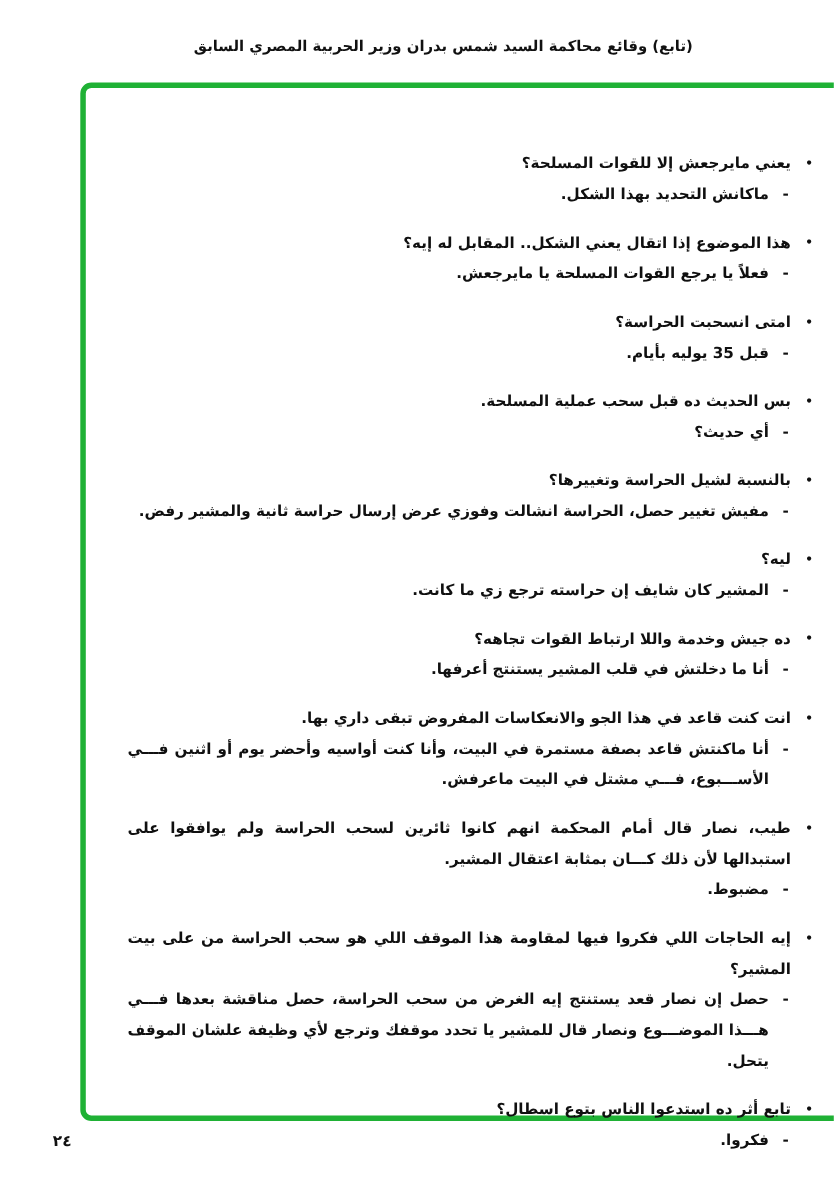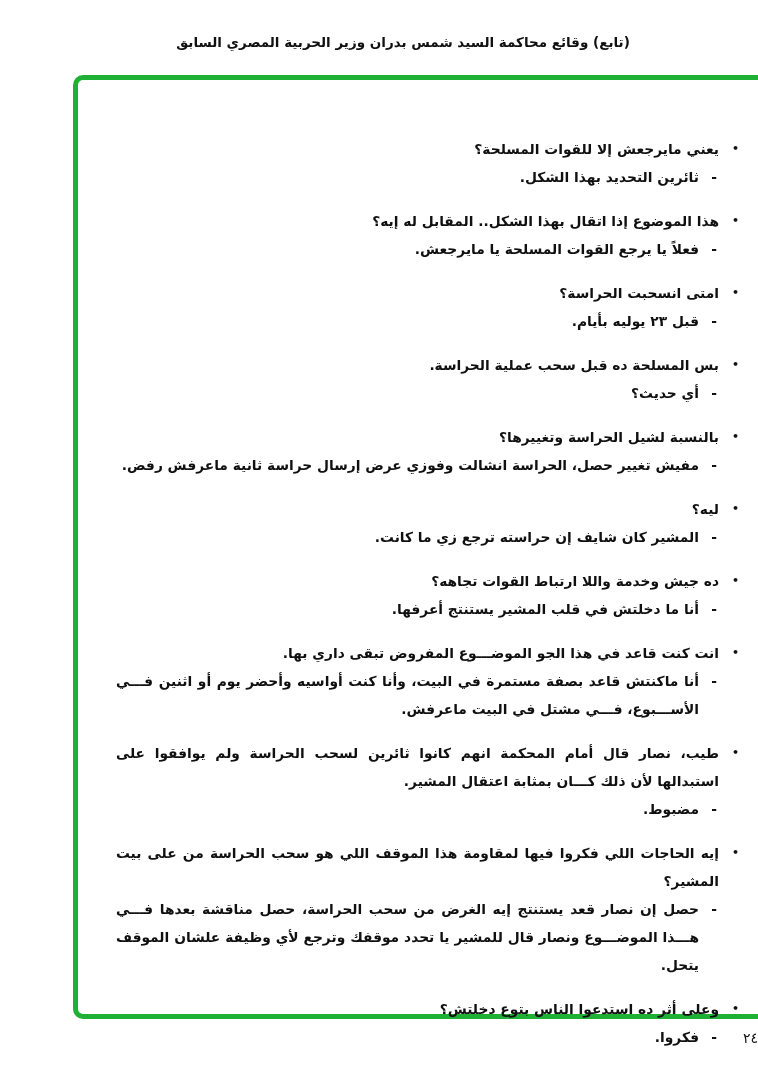--- a/index.html
+++ b/index.html
@@ -65,22 +65,22 @@
   .text {
     flex: 1;
     text-align: justify;
     text-justify: inter-word;
   }
   .page-number {
     position: absolute;
     top: 1030px;
     left: 0;
     width: 100%;
-    text-align: right;
-    font-weight: normal;
+    text-align: left;
+    font-weight: bold;
     font-size: 14px;
     color: #111111;
     direction: rtl;
   }
 </style>
 </head>
 <body>
 
 <div class="page">
 
@@ -88,65 +88,65 @@
 
   <div class="frame" style="border-color: rgb(31, 177, 53);">
     <div class="content">
   <div class="pair">
     <div class="row q-row">
       <span class="marker q-marker">•</span>
       <span class="text q-text">يعني مايرجعش إلا للقوات المسلحة؟</span>
     </div>
     <div class="row a-row">
       <span class="marker a-marker">-</span>
-      <span class="text a-text">ثائرين التحديد بهذا الشكل.</span>
-    </div>
-  </div>
-
-  <div class="pair">
-    <div class="row q-row">
-      <span class="marker q-marker">•</span>
-      <span class="text q-text">هذا الموضوع إذا اتقال بهذا الشكل.. المقابل له إيه؟</span>
+      <span class="text a-text">ماكانش التحديد بهذا الشكل.</span>
+    </div>
+  </div>
+
+  <div class="pair">
+    <div class="row q-row">
+      <span class="marker q-marker">•</span>
+      <span class="text q-text">هذا الموضوع إذا اتقال يعني الشكل.. المقابل له إيه؟</span>
     </div>
     <div class="row a-row">
       <span class="marker a-marker">-</span>
       <span class="text a-text">فعلاً يا يرجع القوات المسلحة يا مايرجعش.</span>
     </div>
   </div>
 
   <div class="pair">
     <div class="row q-row">
       <span class="marker q-marker">•</span>
       <span class="text q-text">امتى انسحبت الحراسة؟</span>
     </div>
     <div class="row a-row">
       <span class="marker a-marker">-</span>
-      <span class="text a-text">قبل ٢٣ يوليه بأيام.</span>
-    </div>
-  </div>
-
-  <div class="pair">
-    <div class="row q-row">
-      <span class="marker q-marker">•</span>
-      <span class="text q-text">بس المسلحة ده قبل سحب عملية الحراسة.</span>
+      <span class="text a-text">قبل 35 يوليه بأيام.</span>
+    </div>
+  </div>
+
+  <div class="pair">
+    <div class="row q-row">
+      <span class="marker q-marker">•</span>
+      <span class="text q-text">بس الحديث ده قبل سحب عملية المسلحة.</span>
     </div>
     <div class="row a-row">
       <span class="marker a-marker">-</span>
       <span class="text a-text">أي حديث؟</span>
     </div>
   </div>
 
   <div class="pair">
     <div class="row q-row">
       <span class="marker q-marker">•</span>
       <span class="text q-text">بالنسبة لشيل الحراسة وتغييرها؟</span>
     </div>
     <div class="row a-row">
       <span class="marker a-marker">-</span>
-      <span class="text a-text">مفيش تغيير حصل، الحراسة انشالت وفوزي عرض إرسال حراسة ثانية ماعرفش رفض.</span>
+      <span class="text a-text">مفيش تغيير حصل، الحراسة انشالت وفوزي عرض إرسال حراسة ثانية والمشير رفض.</span>
     </div>
   </div>
 
   <div class="pair">
     <div class="row q-row">
       <span class="marker q-marker">•</span>
       <span class="text q-text">ليه؟</span>
     </div>
     <div class="row a-row">
       <span class="marker a-marker">-</span>
@@ -161,21 +161,21 @@
     </div>
     <div class="row a-row">
       <span class="marker a-marker">-</span>
       <span class="text a-text">أنا ما دخلتش في قلب المشير يستنتج أعرفها.</span>
     </div>
   </div>
 
   <div class="pair">
     <div class="row q-row">
       <span class="marker q-marker">•</span>
-      <span class="text q-text">انت كنت قاعد في هذا الجو الموضـــوع المفروض تبقى داري بها.</span>
+      <span class="text q-text">انت كنت قاعد في هذا الجو والانعكاسات المفروض تبقى داري بها.</span>
     </div>
     <div class="row a-row">
       <span class="marker a-marker">-</span>
       <span class="text a-text">أنا ماكنتش قاعد بصفة مستمرة في البيت، وأنا كنت أواسيه وأحضر يوم أو اثنين فـــي الأســـبوع، فـــي مشتل في البيت ماعرفش.</span>
     </div>
   </div>
 
   <div class="pair">
     <div class="row q-row">
       <span class="marker q-marker">•</span>
@@ -194,21 +194,21 @@
     </div>
     <div class="row a-row">
       <span class="marker a-marker">-</span>
       <span class="text a-text">حصل إن نصار قعد يستنتج إيه الغرض من سحب الحراسة، حصل مناقشة بعدها فـــي هـــذا الموضـــوع ونصار قال للمشير يا تحدد موقفك وترجع لأي وظيفة علشان الموقف يتحل.</span>
     </div>
   </div>
 
   <div class="pair">
     <div class="row q-row">
       <span class="marker q-marker">•</span>
-      <span class="text q-text">وعلى أثر ده استدعوا الناس بتوع دخلتش؟</span>
+      <span class="text q-text">تابع أثر ده استدعوا الناس بتوع اسطال؟</span>
     </div>
     <div class="row a-row">
       <span class="marker a-marker">-</span>
       <span class="text a-text">فكروا.</span>
     </div>
   </div>
 </div>
   </div>
 
   <div class="page-number">٢٤</div>

